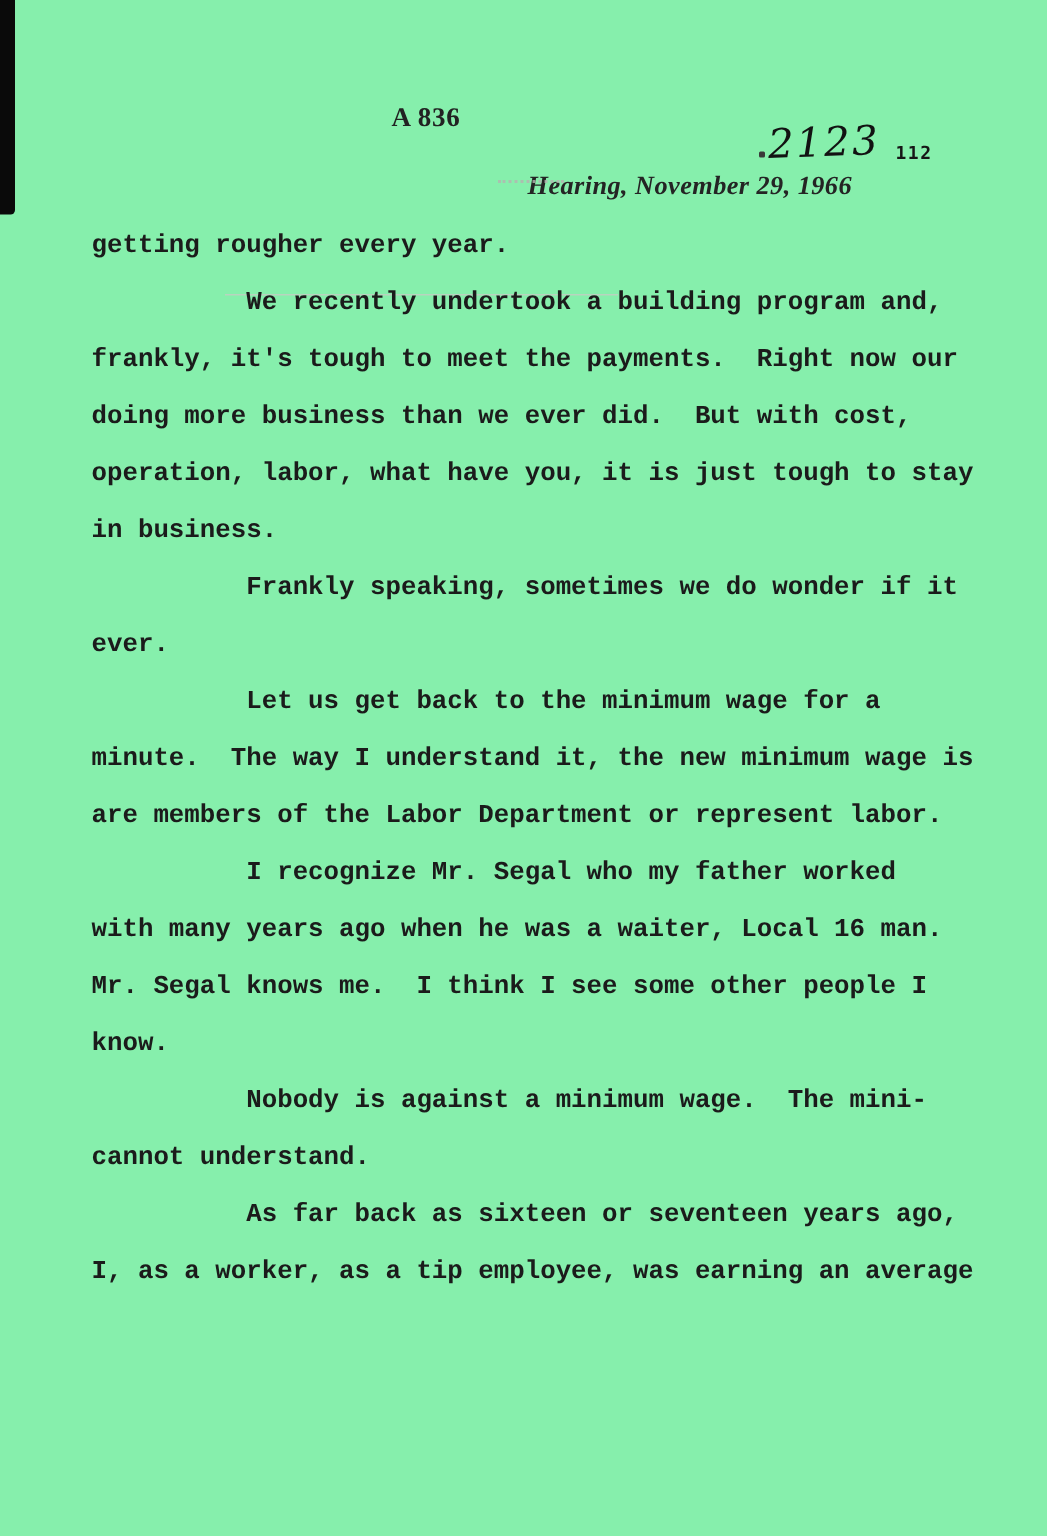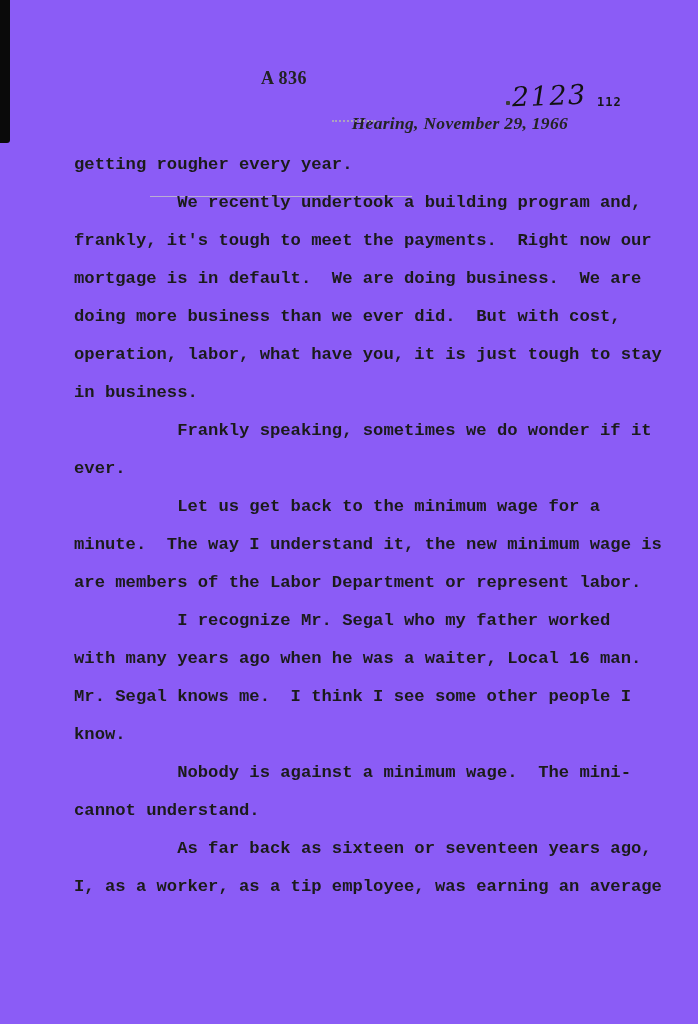--- a/index.html
+++ b/index.html
@@ -1,18 +1,18 @@
 <!DOCTYPE html>
 <html><head>
 <meta charset="utf-8">
 <style>
   html, body { margin:0; padding:0; background:#e8e8e8; }
   .page {
     position:relative; width:698px; height:1024px;
-    background:#8b5cf6; overflow:hidden;
+    background:#86efac; overflow:hidden;
     font-family:"Liberation Sans", sans-serif;
   }
   
   .edge-bar {
     position:absolute; left:0; top:0; width:10px; height:143px;
     background:#0a0a0a; border-bottom-right-radius:3px;
   }
   .hdr-exhibit {
     position:absolute; left:0; top:68px; width:568px; text-align:center;
     font-family:"Liberation Serif", serif; font-weight:bold;
@@ -40,21 +40,21 @@
   .page-num {
     position:absolute; left:597px; top:95px;
     font-family:"DejaVu Sans Mono", monospace; font-weight:bold;
     font-size:12px; color:#161616; letter-spacing:1px;
   }
   .underline-artifact {
     position:absolute; left:150px; top:196px; width:262px; height:1px;
     background:#c9c9c6; opacity:0.75;
   }
   .doc-body {
-    position:absolute; left:74px; top:146px;
+    position:absolute; left:61px; top:146px;
     font-family:"Liberation Mono", monospace; font-weight:700;
     font-size:17.2px; color:#1b1b1b;
   }
   .tline { height:38px; line-height:38px; white-space:pre; }
 </style>
 </head>
 <body>
 
 <div class="page">
 
@@ -71,21 +71,20 @@
   <div class="stamp">2123</div>
 
   <div class="page-num">112</div>
 
   <div class="underline-artifact"></div>
 
   <div class="doc-body">
     <div class="tline">getting rougher every year.</div>
     <div class="tline">          We recently undertook a building program and,</div>
     <div class="tline">frankly, it's tough to meet the payments.  Right now our</div>
-    <div class="tline">mortgage is in default.  We are doing business.  We are</div>
     <div class="tline">doing more business than we ever did.  But with cost,</div>
     <div class="tline">operation, labor, what have you, it is just tough to stay</div>
     <div class="tline">in business.</div>
     <div class="tline">          Frankly speaking, sometimes we do wonder if it</div>
     <div class="tline">ever.</div>
     <div class="tline">          Let us get back to the minimum wage for a</div>
     <div class="tline">minute.  The way I understand it, the new minimum wage is</div>
     <div class="tline">are members of the Labor Department or represent labor.</div>
     <div class="tline">          I recognize Mr. Segal who my father worked</div>
     <div class="tline">with many years ago when he was a waiter, Local 16 man.</div>

